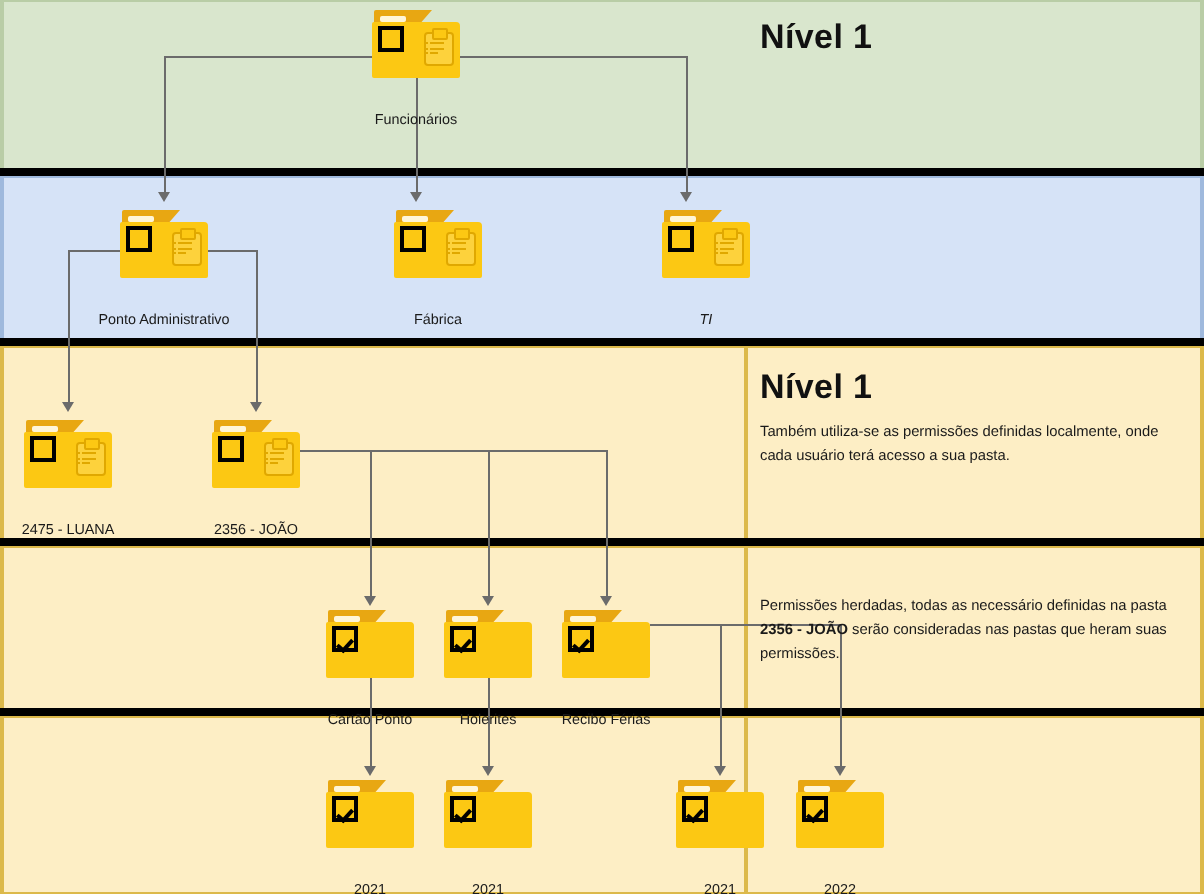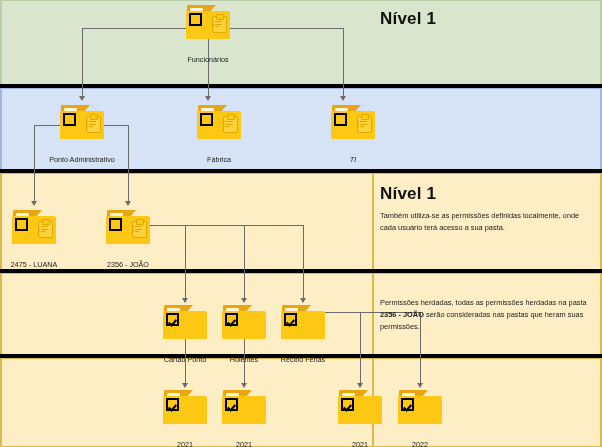--- a/index.html
+++ b/index.html
@@ -330,17 +330,17 @@
     <h1>Nível 1</h1>
   </div>
 
 
   <div class="panel p-n3">
     <h1>Nível 1</h1>
     <p>Também utiliza-se as permissões definidas localmente, onde cada usuário terá acesso a sua pasta.</p>
   </div>
 
   <div class="panel p-inh">
-    <p><span>Permissões herdadas, todas as permissões herdadas na pasta </span><b>2356 - JOÃO</b><span> serão consideradas nas pastas que heram suas permissões.</span></p>
+    <p><span>Permissões herdadas, todas as necessário definidas na pasta </span><b>2356 - JOÃO</b><span> serão consideradas nas pastas que heram suas permissões.</span></p>
   </div>
 
 
 </div>
 
 </body></html>

